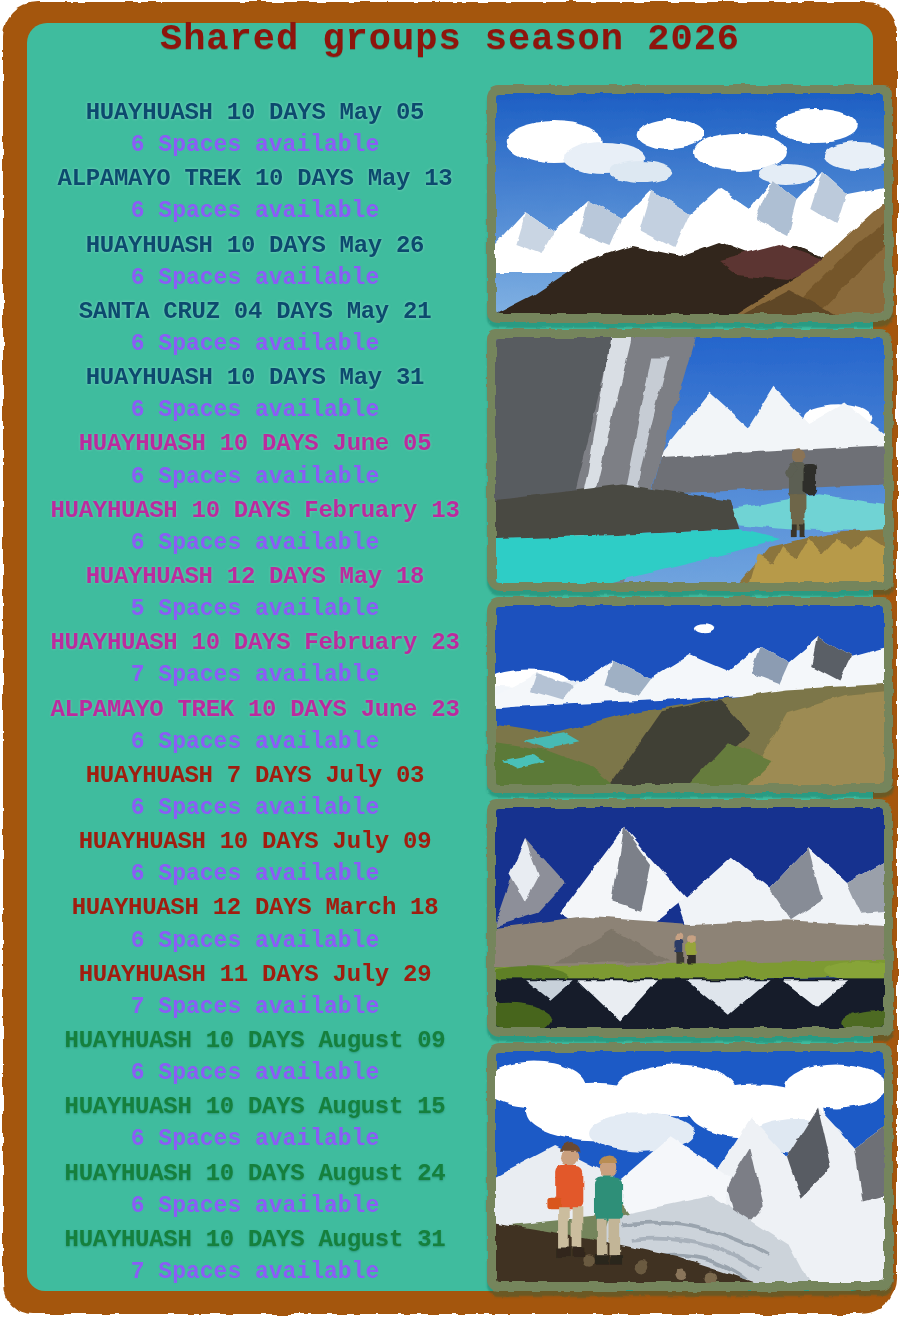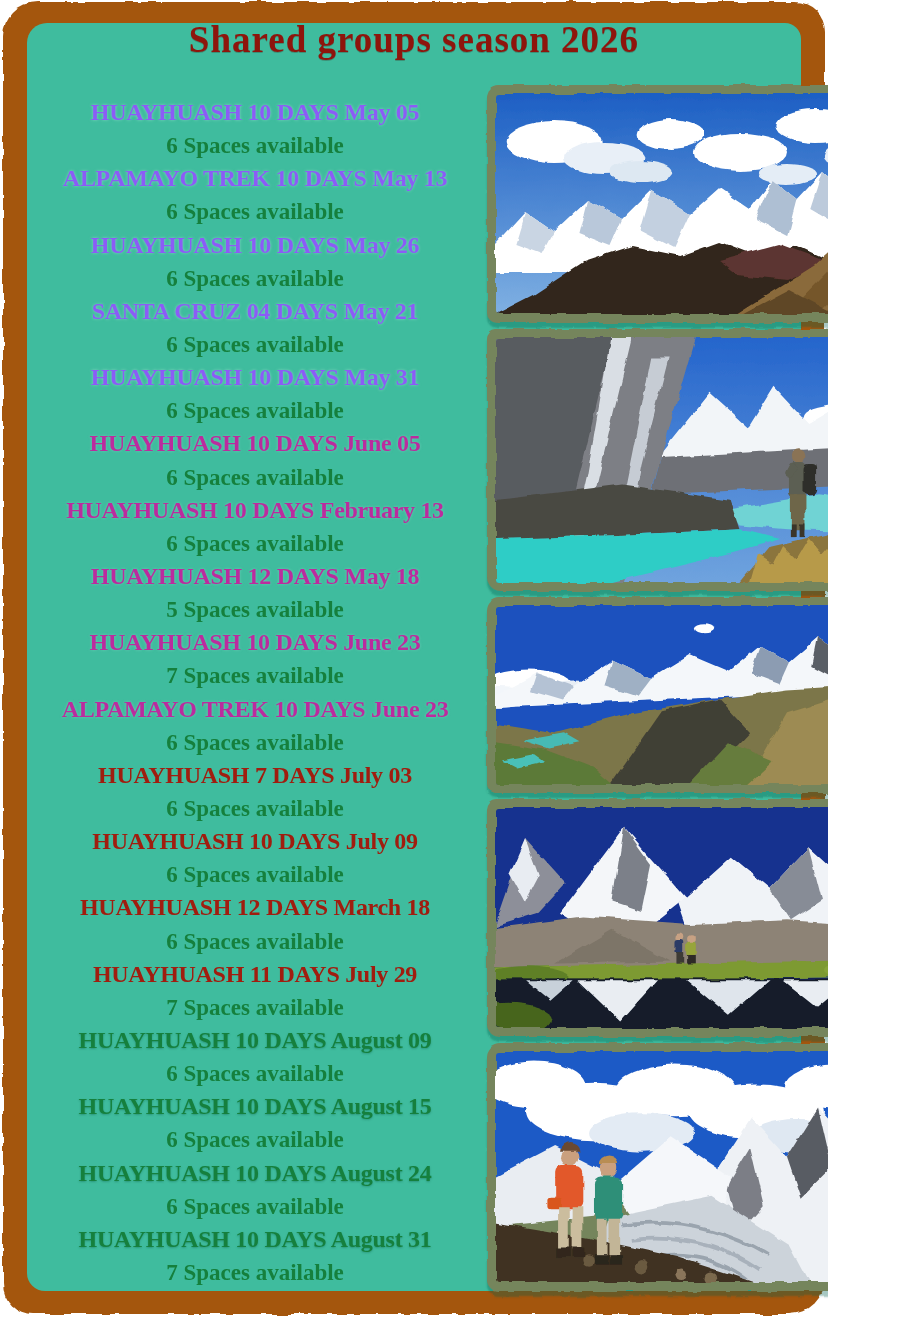--- a/index.html
+++ b/index.html
@@ -1,19 +1,19 @@
 <!DOCTYPE html>
 <html><head>
 <meta charset="utf-8">
 <style>
   * { margin:0; padding:0; box-sizing:border-box; }
   html,body { background:#ffffff; }
   .page {
-    position:relative; width:828px; height:1318px; overflow:hidden;
-    font-family:Liberation Serif, serif;
+    position:relative; width:900px; height:1318px; overflow:hidden;
+    font-family:Liberation Mono, monospace;
     background:#ffffff;
   }
   .border-frame {
     position:absolute; left:3px; top:2px; right:3px; bottom:4px;
     background:#a4570f;
     border-radius:34px 30px 36px 30px;
     filter:url(#roughen);
   }
   .panel {
     position:absolute; left:27px; top:23px; right:27px; bottom:27px;
@@ -30,22 +30,22 @@
   .list {
     position:absolute; left:30px; top:96px; width:450px;
     display:flex; flex-direction:column;
   }
   .list > div {
     height:33.15px; line-height:33.15px;
     text-align:center; white-space:nowrap;
     font-weight:bold;
   }
   .trek-title { font-size:24px; letter-spacing:-0.3px; }
-  .trek-spaces { font-size:23px; color:#15803d; }
-  .c-may    { color:#8b5cf6; text-shadow:0 0 3px rgba(190,240,225,.55); }
+  .trek-spaces { font-size:23px; color:#8b5cf6; }
+  .c-may    { color:#0c4a6e; text-shadow:0 0 3px rgba(190,240,225,.55); }
   .c-june   { color:#bb2b9e; text-shadow:0 0 3px rgba(190,240,225,.35); }
   .c-july   { color:#a01d0f; }
   .c-august { color:#15803d; text-shadow:0 1px 2px rgba(10,80,60,.35); }
   .photos {
     position:absolute; left:487px; top:85px; width:406px;
     display:flex; flex-direction:column; gap:6px;
   }
   .photo-frame {
     background:#75855c; padding:9px;
     box-shadow:0 5px 2px rgba(15,95,78,.35);
@@ -95,21 +95,21 @@
     <div class="trek-title c-may">SANTA CRUZ 04 DAYS May 21</div>
     <div class="trek-spaces">6 Spaces available</div>
     <div class="trek-title c-may">HUAYHUASH 10 DAYS May 31</div>
     <div class="trek-spaces">6 Spaces available</div>
     <div class="trek-title c-june">HUAYHUASH 10 DAYS June 05</div>
     <div class="trek-spaces">6 Spaces available</div>
     <div class="trek-title c-june">HUAYHUASH 10 DAYS February 13</div>
     <div class="trek-spaces">6 Spaces available</div>
     <div class="trek-title c-june">HUAYHUASH 12 DAYS May 18</div>
     <div class="trek-spaces">5 Spaces available</div>
-    <div class="trek-title c-june">HUAYHUASH 10 DAYS June 23</div>
+    <div class="trek-title c-june">HUAYHUASH 10 DAYS February 23</div>
     <div class="trek-spaces">7 Spaces available</div>
     <div class="trek-title c-june">ALPAMAYO TREK 10 DAYS June 23</div>
     <div class="trek-spaces">6 Spaces available</div>
     <div class="trek-title c-july">HUAYHUASH 7 DAYS July 03</div>
     <div class="trek-spaces">6 Spaces available</div>
     <div class="trek-title c-july">HUAYHUASH 10 DAYS July 09</div>
     <div class="trek-spaces">6 Spaces available</div>
     <div class="trek-title c-july">HUAYHUASH 12 DAYS March 18</div>
     <div class="trek-spaces">6 Spaces available</div>
     <div class="trek-title c-july">HUAYHUASH 11 DAYS July 29</div>

